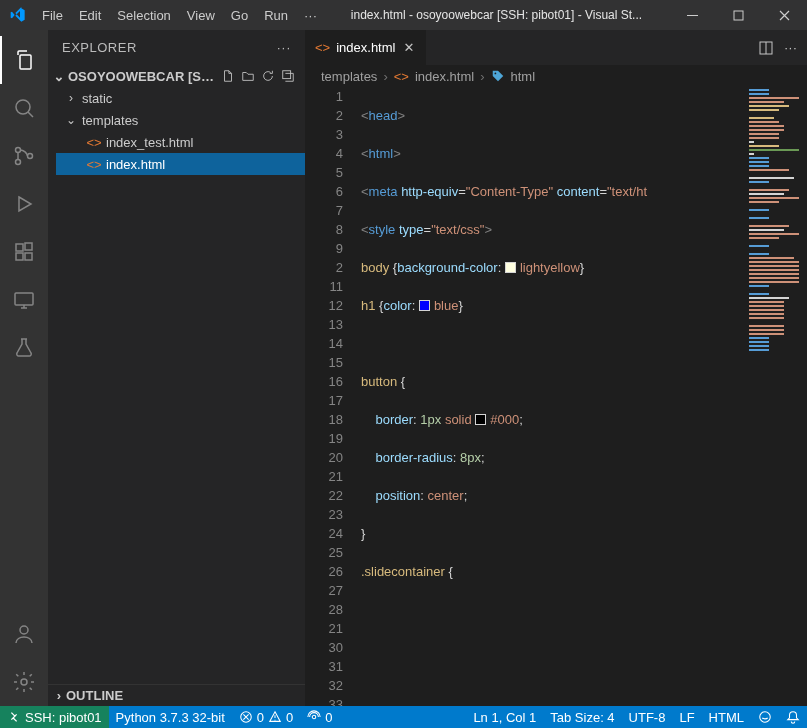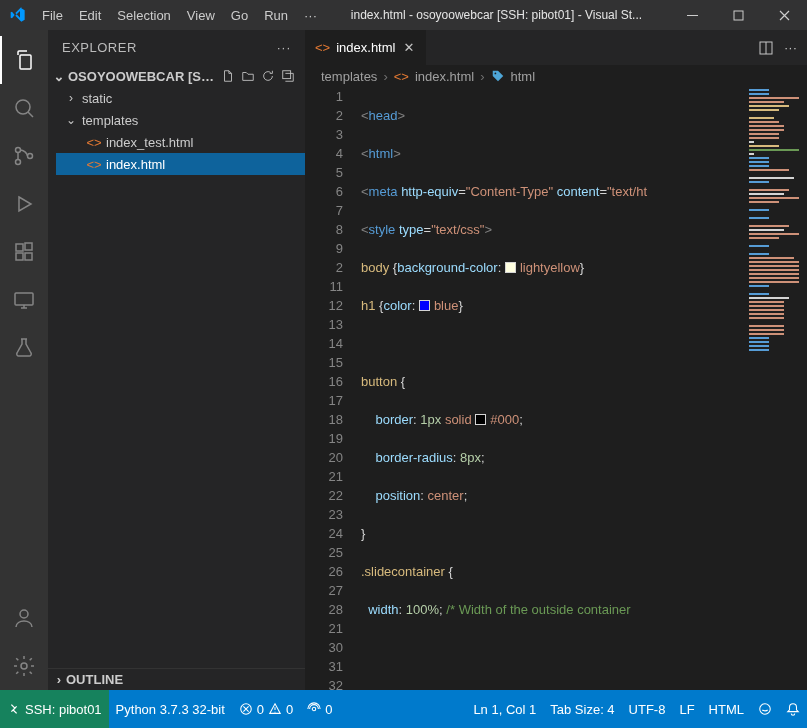--- a/index.html
+++ b/index.html
@@ -47,21 +47,21 @@
 .tok-el { color: #569cd6; }
 .tok-attr { color: #9cdcfe; }
 .tok-str { color: #ce9178; }
 .tok-sel { color: #d7ba7d; }
 .tok-prop { color: #9cdcfe; }
 .tok-val { color: #ce9178; }
 .tok-num { color: #b5cea8; }
 .tok-punc { color: #d4d4d4; }
 .tok-com { color: #6a9955; }
 .colbox { display: inline-block; width: 11px; height: 11px; border: 1px solid #d4d4d4; margin-right: 4px; vertical-align: -1px; }
-.statusbar { height: 38px; background: #007acc; color: #ffffff; display: flex; align-items: stretch; font-size: 12px; }
+.statusbar { height: 22px; background: #007acc; color: #ffffff; display: flex; align-items: stretch; font-size: 12px; }
 .statusbar .remote { background: #16825d; padding: 0 8px; display: flex; align-items: center; gap: 4px; }
 .statusbar .item { padding: 0 7px; display: flex; align-items: center; gap: 4px; cursor: pointer; }
 .statusbar .spacer { flex: 1; }
 svg { display: block; }
 </style>
 </head>
 <body>
 
 <div class="titlebar">
   <div class="logo">
@@ -291,21 +291,20 @@
 <div><span class="tok-tag">&lt;</span><span class="tok-el">style</span> <span class="tok-attr">type</span><span class="tok-punc">=</span><span class="tok-str">"text/css"</span><span class="tok-tag">&gt;</span></div>
 <div><span class="tok-sel">body</span> <span class="tok-punc">{</span><span class="tok-prop">background-color</span><span class="tok-punc">:</span> <span class="colbox" style="background:#ffffe0"></span><span class="tok-val">lightyellow</span><span class="tok-punc">}</span></div>
 <div><span class="tok-sel">h1</span> <span class="tok-punc">{</span><span class="tok-prop">color</span><span class="tok-punc">:</span> <span class="colbox" style="background:#0000ff"></span><span class="tok-val">blue</span><span class="tok-punc">}</span></div>
 <div>&nbsp;</div>
 <div><span class="tok-sel">button</span> <span class="tok-punc">{</span></div>
 <div>    <span class="tok-prop">border</span><span class="tok-punc">:</span> <span class="tok-num">1px</span> <span class="tok-val">solid</span> <span class="colbox" style="background:#000"></span><span class="tok-val">#000</span><span class="tok-punc">;</span></div>
 <div>    <span class="tok-prop">border-radius</span><span class="tok-punc">:</span> <span class="tok-num">8px</span><span class="tok-punc">;</span></div>
 <div>    <span class="tok-prop">position</span><span class="tok-punc">:</span> <span class="tok-val">center</span><span class="tok-punc">;</span></div>
 <div><span class="tok-punc">}</span></div>
 <div><span class="tok-sel">.slidecontainer</span> <span class="tok-punc">{</span></div>
-<div>  <span class="tok-prop">width</span><span class="tok-punc">:</span> <span class="tok-num">100%</span><span class="tok-punc">;</span> <span class="tok-com">/* Width of the outside container</span></div>
 
 
 
 
 
 
 
 
 
 

